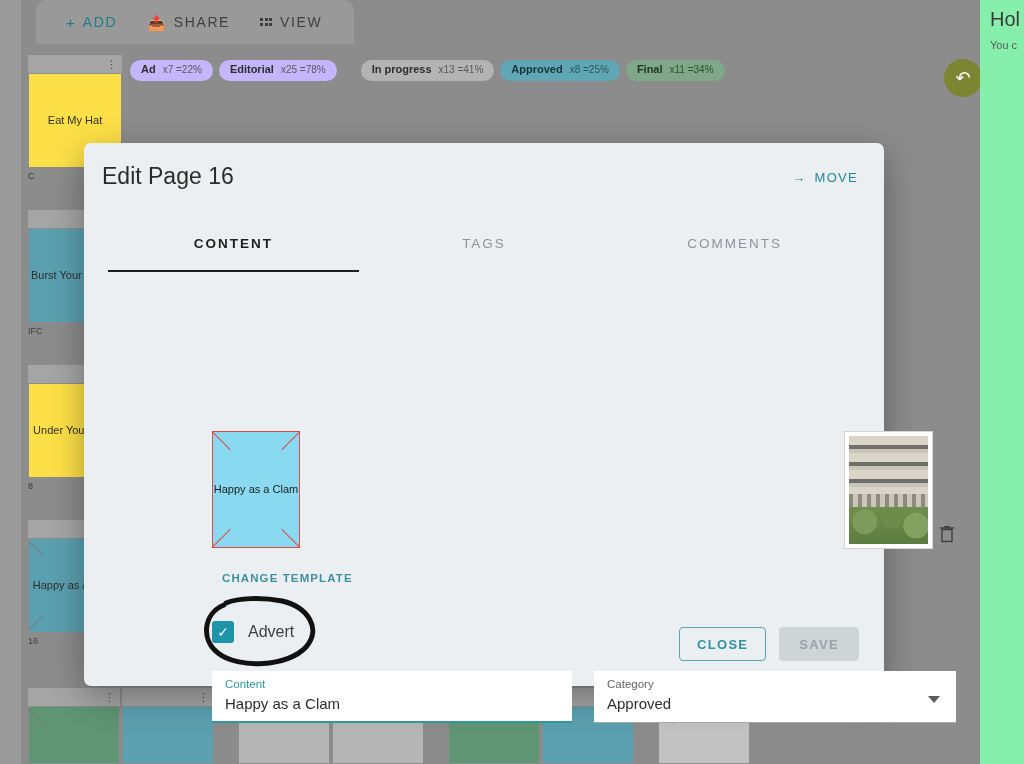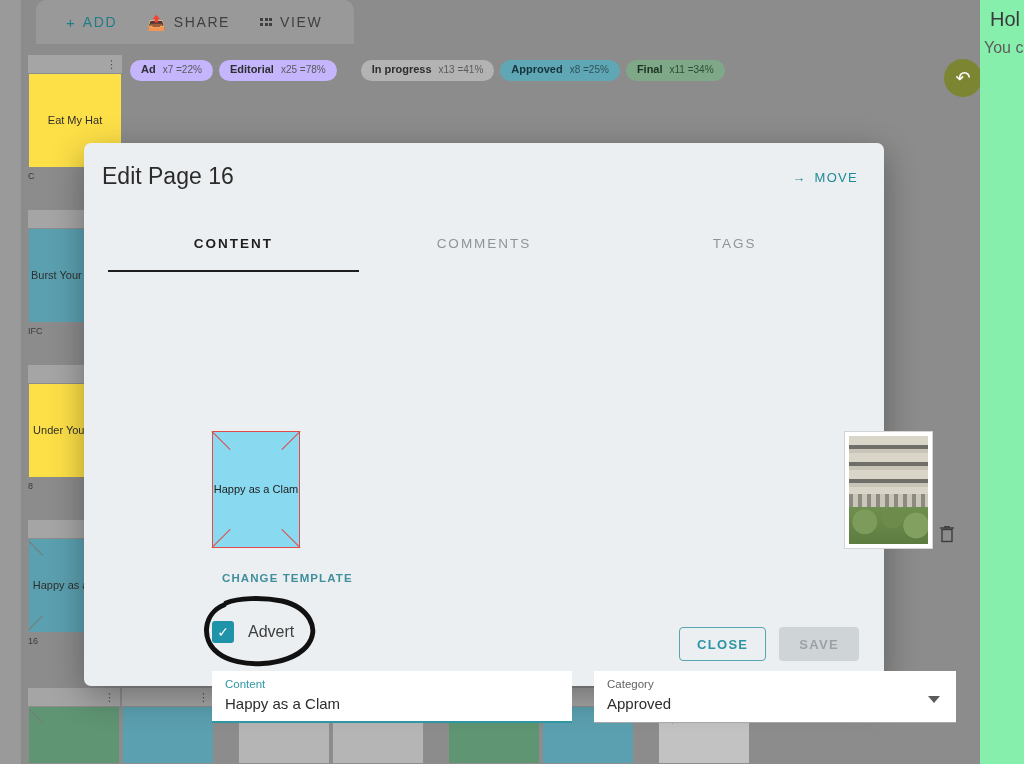--- a/index.html
+++ b/index.html
@@ -19,21 +19,21 @@
     background: #9a9a9a; border-right: 1px solid #8a8a8a;
   }
   .right-panel {
     position: absolute; right: 0; top: 0; width: 44px; height: 764px;
     background: #86efac;
   }
   .right-panel .rp-title {
     font-size: 20px; color: #3a3a3a; padding: 8px 0 0 10px; white-space: nowrap;
   }
   .right-panel .rp-sub {
-    font-size: 16px; color: #5c5c5c; padding: 8px 0 0 4px; white-space: nowrap;
+    font-size: 11px; color: #5c5c5c; padding: 8px 0 0 10px; white-space: nowrap;
   }
 
   .toolbar-tab {
     position: absolute; left: 36px; top: 0; width: 318px; height: 44px;
     background: #999999;
     border-top-left-radius: 10px; border-top-right-radius: 10px;
     display: flex; align-items: center; gap: 30px; padding-left: 30px;
   }
   .tb-item { display: flex; align-items: center; gap: 8px; }
   .tb-label { font-size: 14px; letter-spacing: 1.6px; font-weight: 500; }
@@ -377,22 +377,22 @@
   <div class="modal">
     <div class="modal-title">Edit Page 16</div>
 
     <div class="move-btn">
       <span>→</span>
       <span>MOVE</span>
     </div>
 
     <div class="tabs">
       <div class="tab active">CONTENT</div>
+      <div class="tab">TAGS</div>
       <div class="tab">COMMENTS</div>
-      <div class="tab">TAGS</div>
     </div>
 
     <div class="tmpl-preview">
       <span class="tp-mark tp-tl"></span>
       <span class="tp-mark tp-tr"></span>
       <span class="tp-mark tp-bl"></span>
       <span class="tp-mark tp-br"></span>
       <span class="tp-text">Happy as a Clam</span>
     </div>
 

